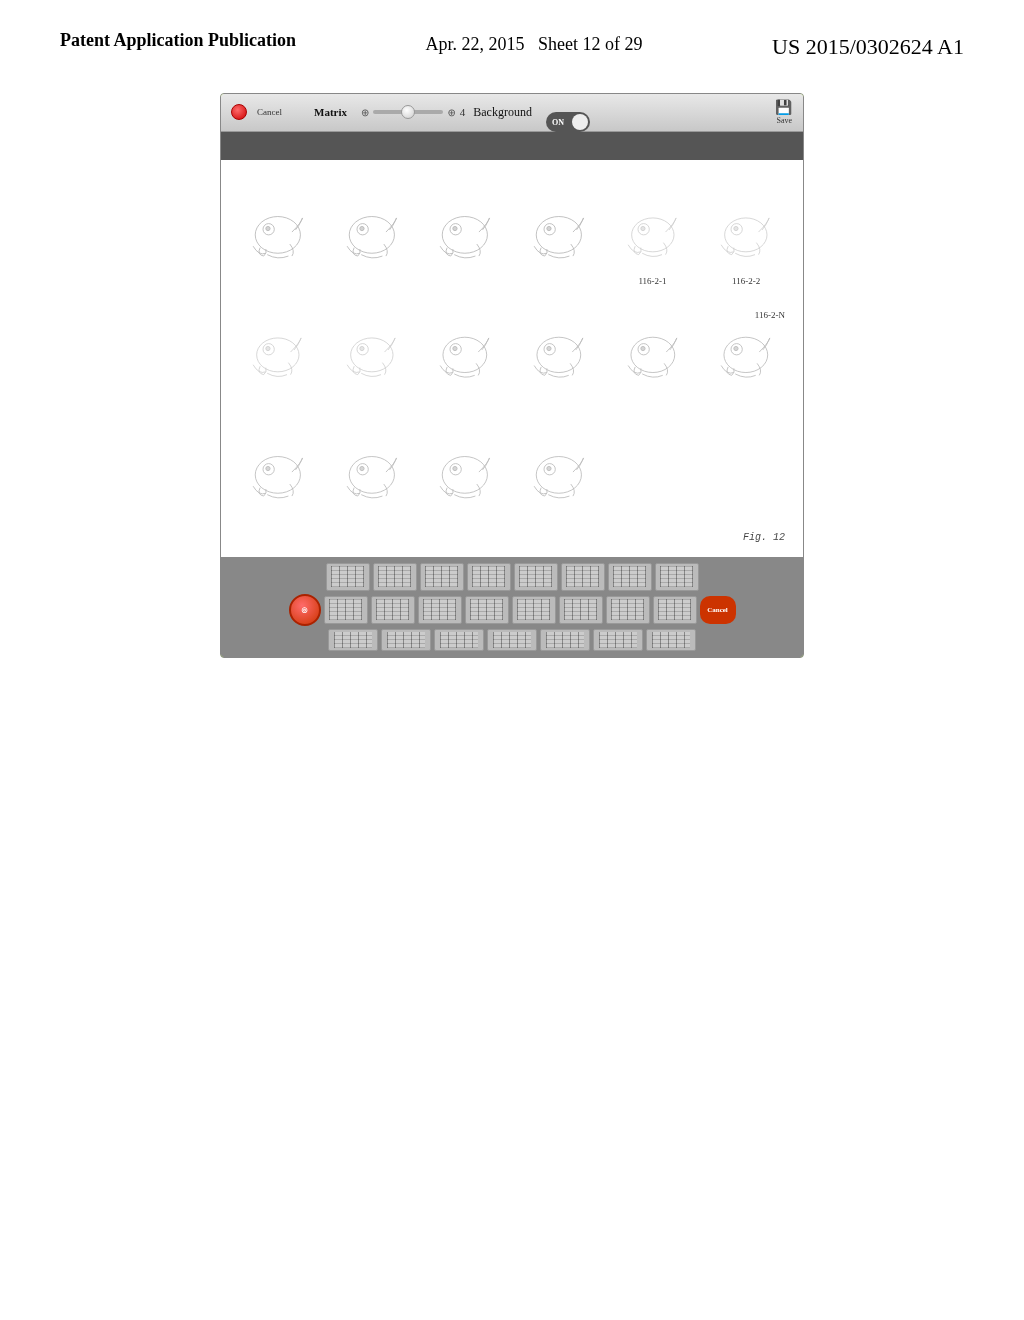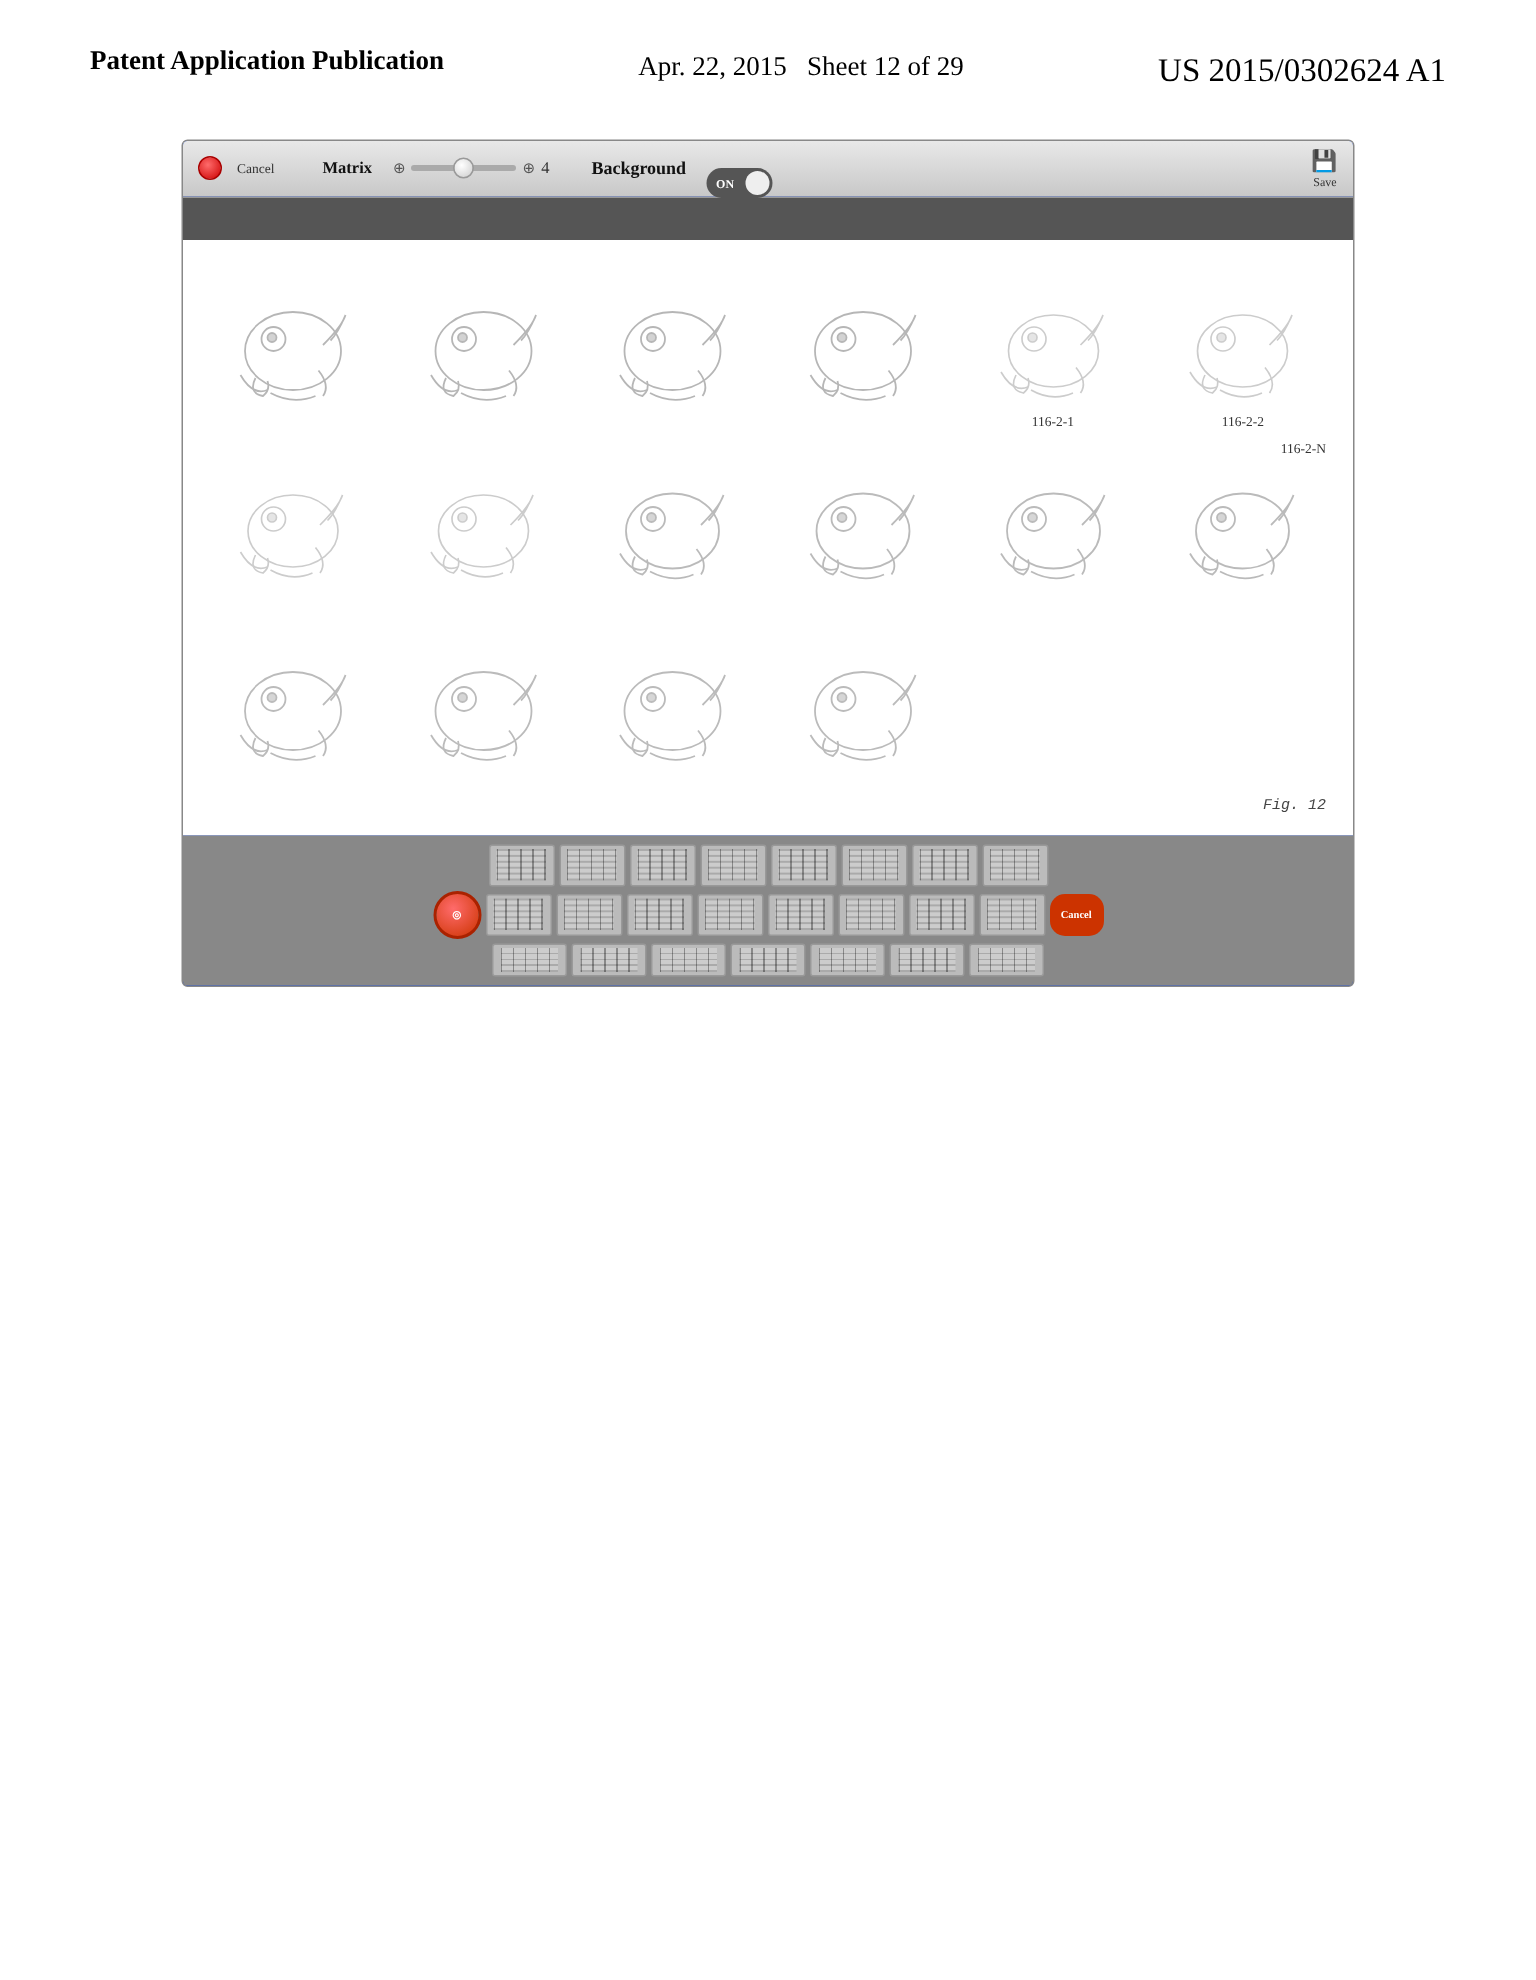--- a/index.html
+++ b/index.html
@@ -38,25 +38,25 @@
 
     
     .main-content {
       display: flex;
       justify-content: center;
       padding: 20px 60px 0 60px;
     }
 
     
     .app-window {
-      width: 782px;
+      width: 584px;
       border: 1.5px solid #888;
       border-radius: 4px;
       overflow: hidden;
-      background: #1d4ed8;
+      background: #bef264;
     }
 
     
     .toolbar {
       background: linear-gradient(to bottom, #e8e8e8, #c8c8c8);
       border-bottom: 1px solid #999;
       padding: 5px 10px;
       display: flex;
       align-items: center;
       gap: 8px;
@@ -104,22 +104,21 @@
       top: -5px;
       left: 28px;
     }
     .toolbar-number {
       font-size: 11px;
       color: #333;
     }
     .toolbar-background {
       font-size: 12px;
       color: #111;
-      margin-left: 20px;
-      font-weight: bold;
+      font-weight: normal;
     }
     .toolbar-toggle {
       display: flex;
       align-items: center;
       background: #555;
       border-radius: 10px;
       width: 44px;
       height: 20px;
       margin-left: 6px;
       position: relative;
@@ -195,21 +194,21 @@
       bottom: 4px;
       left: 50%;
       transform: translateX(-50%);
       white-space: nowrap;
     }
 
     .cell-label-right {
       font-size: 9px;
       color: #333;
       position: absolute;
-      top: 4px;
+      top: 20px;
       right: 8px;
       white-space: nowrap;
     }
 
     
     .whale-svg {
       width: 100%;
       height: 90px;
     }
 

